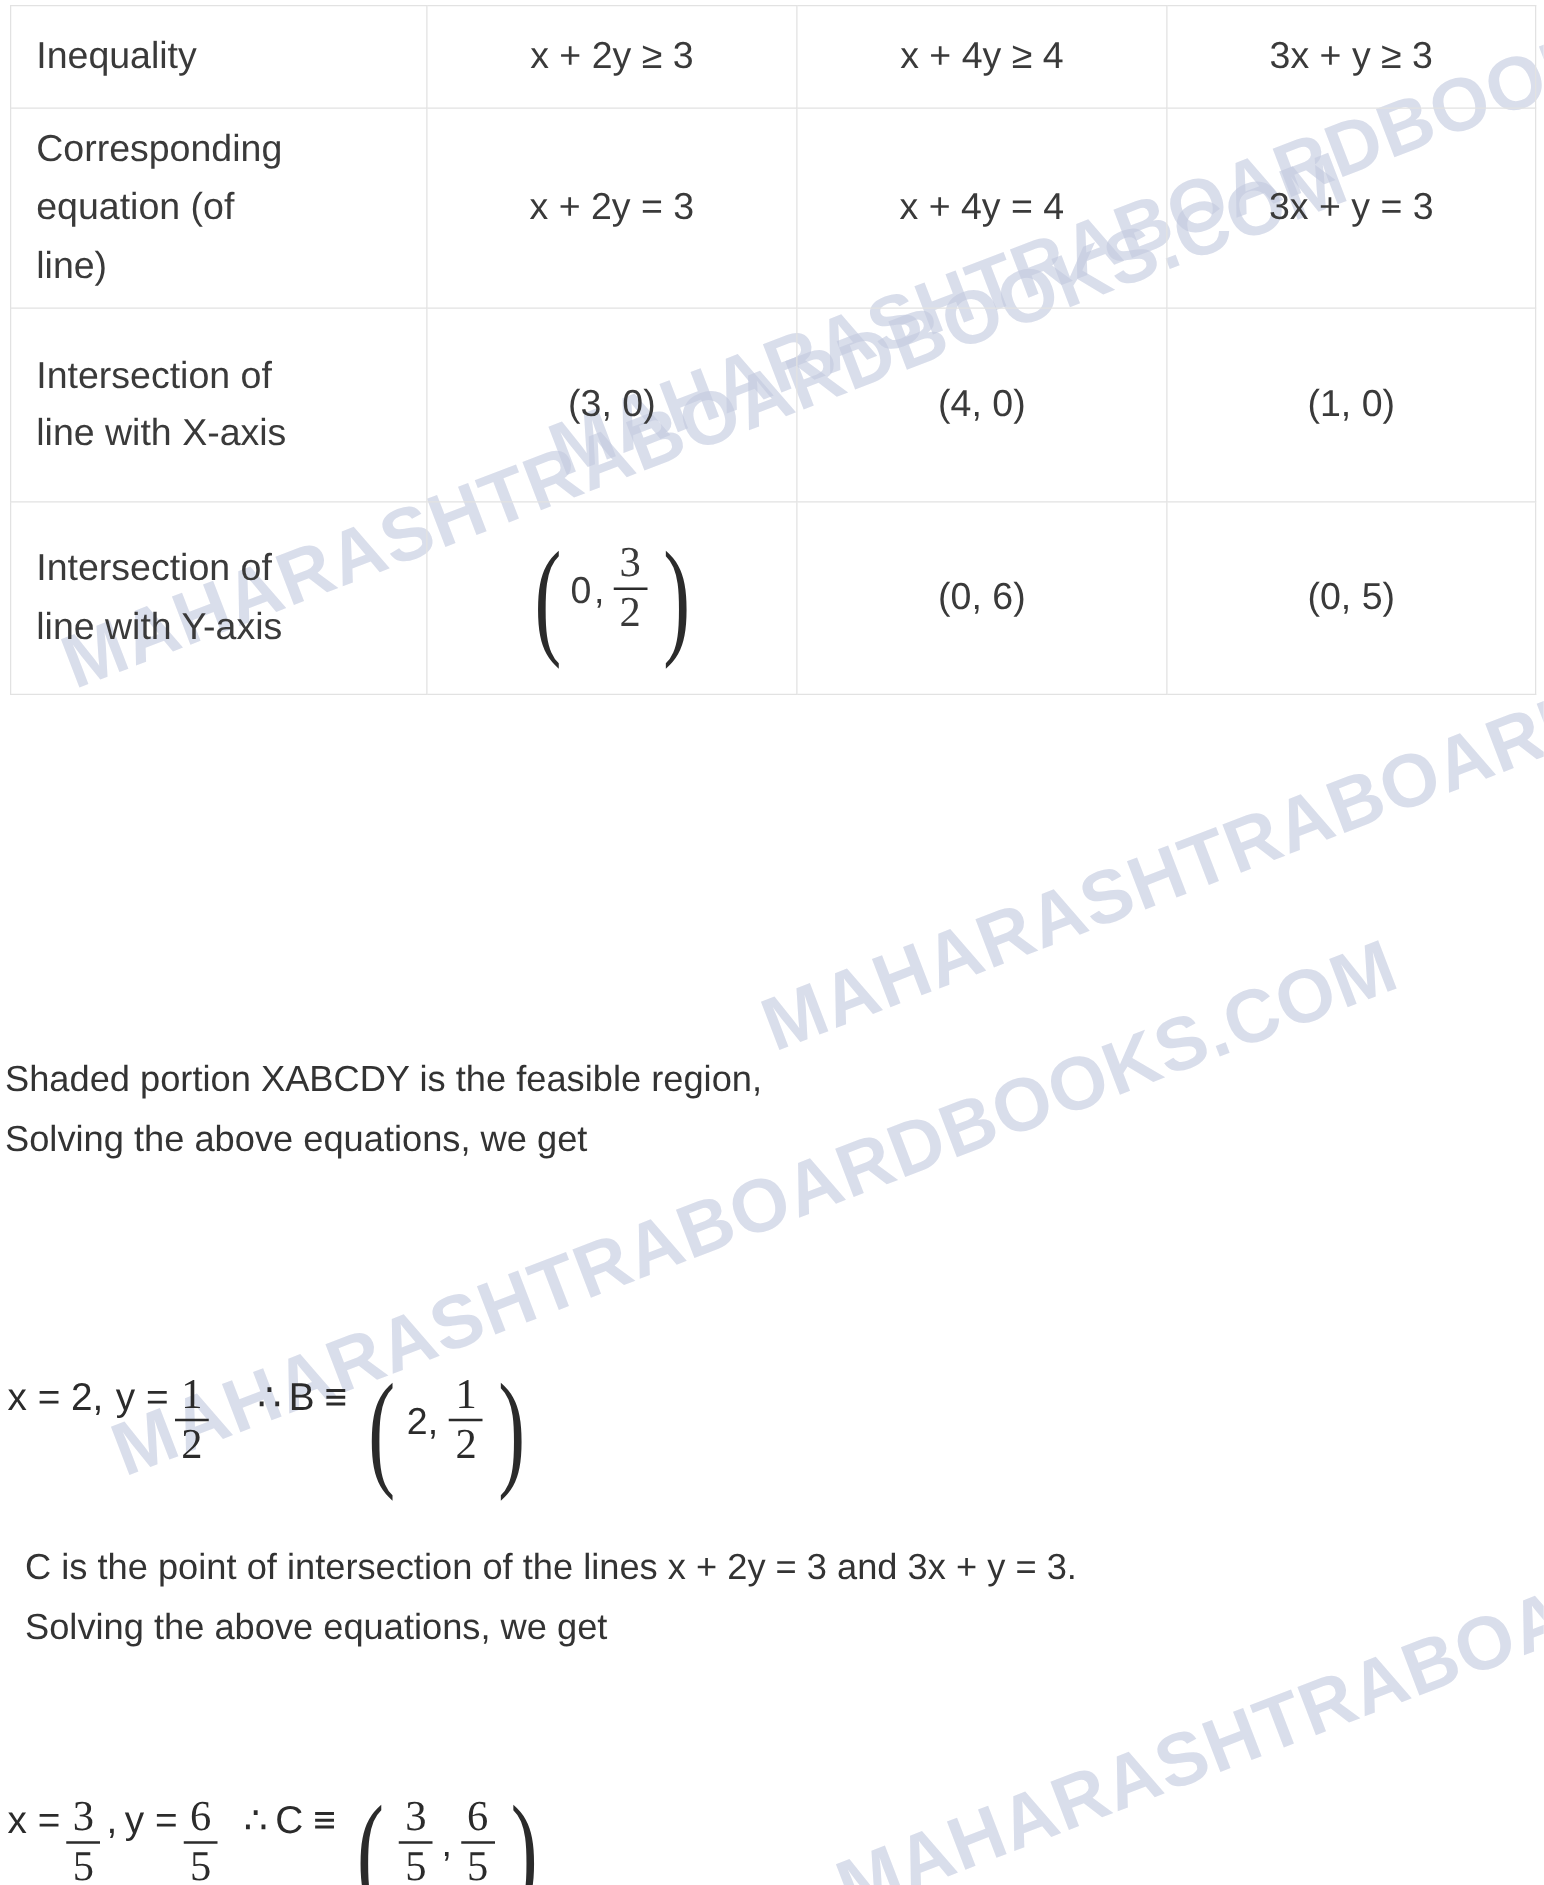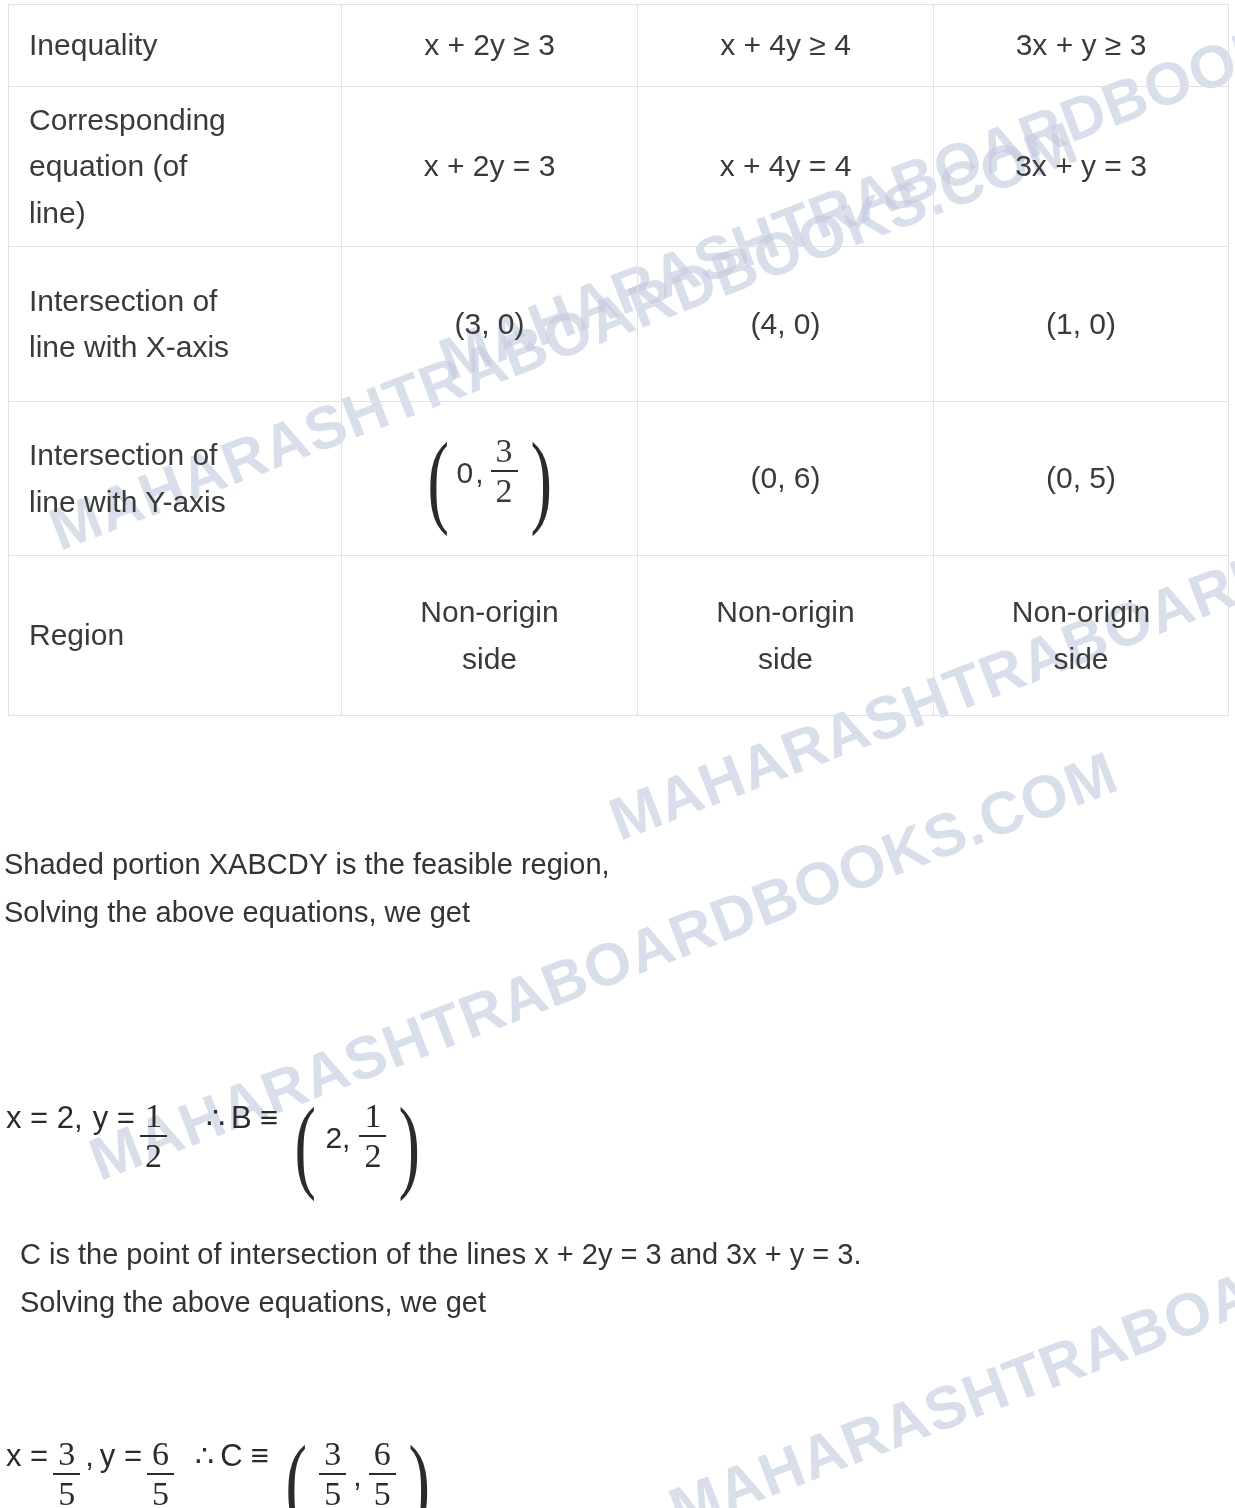--- a/index.html
+++ b/index.html
@@ -226,35 +226,20 @@
                   <span class="den">2</span>
                 </span>
               </span>
               <span class="paren big">)</span>
             </span>
           </td>
           <td class="val-cell">(0, 6)</td>
           <td class="val-cell">(0, 5)</td>
         </tr>
 
-        <tr class="r-region">
-          <td class="label-cell">Region</td>
-          <td class="val-cell">
-            <span class="two-line">Non-origin</span>
-            <span class="two-line">side</span>
-          </td>
-          <td class="val-cell">
-            <span class="two-line">Non-origin</span>
-            <span class="two-line">side</span>
-          </td>
-          <td class="val-cell">
-            <span class="two-line">Non-origin</span>
-            <span class="two-line">side</span>
-          </td>
-        </tr>
       </tbody>
     </table>
   </div>
 
   <div class="prose" style="top:850px;">
     <div class="prose-line">Shaded portion XABCDY is the feasible region,</div>
     <div class="prose-line">Solving the above equations, we get</div>
   </div>
 
   <div class="eqrow" style="top:1100px;">

